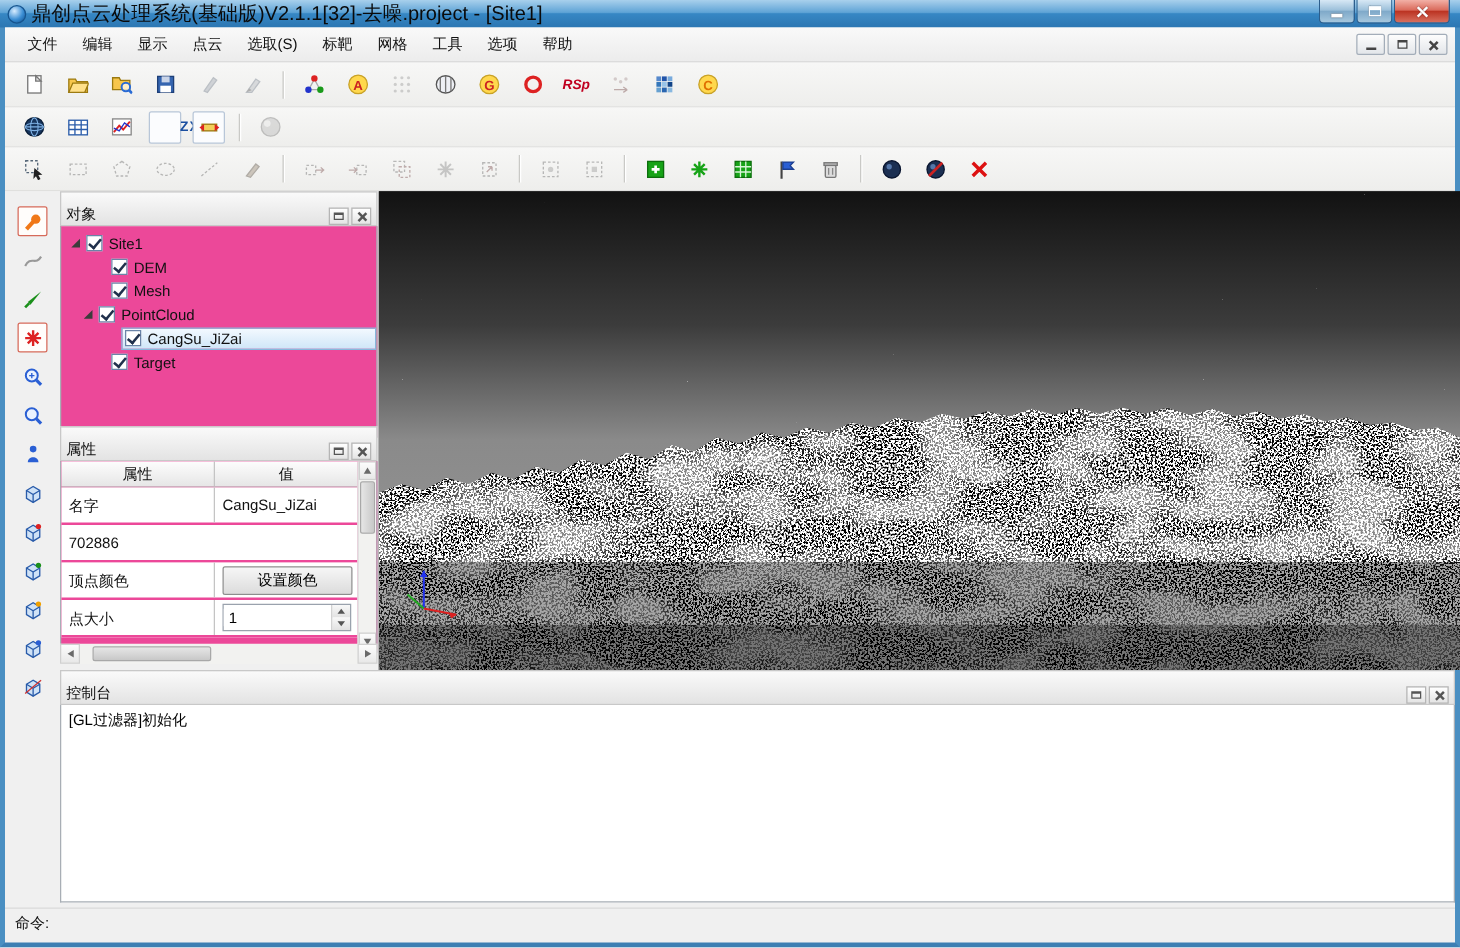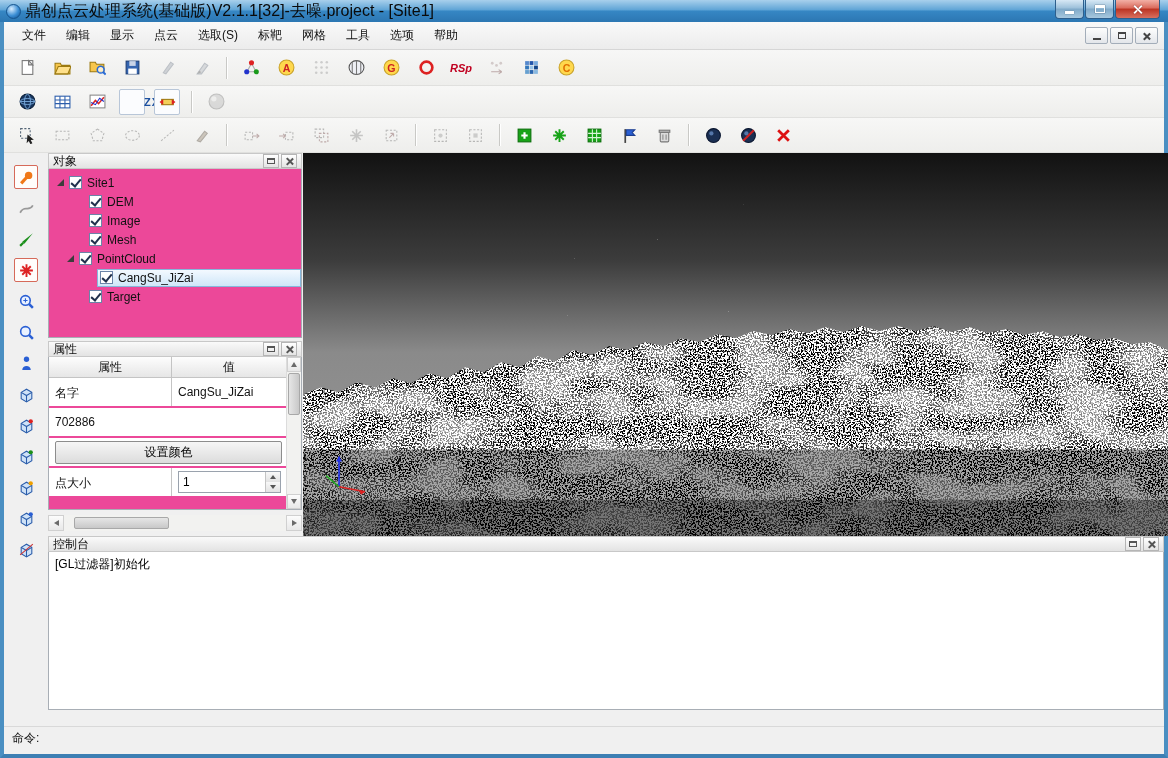--- a/index.html
+++ b/index.html
@@ -56,21 +56,21 @@
   .txt-icon.blue { color:#1b4fa0; font-style:normal; letter-spacing:1px;margin-left:40px; }
 
   
   .leftstrip { position:absolute; top:153px; left:0; width:44px; height:597px; background:#f0f0f0;
       display:flex; flex-direction:column; align-items:center; padding-top:12px; gap:7px; }
   .ltool { width:24px; height:24px; display:flex; align-items:center; justify-content:center; }
   .lact { border:1px solid #d66a5a; background:#fffdfb; border-radius:2px; }
 
   
   .dockpanel { position:absolute; background:#f0f0f0; }
-  .dockhead { height:16px; display:flex; align-items:center; padding:0 4px;
+  .dockhead { height:28px; display:flex; align-items:flex-end; padding:0 4px;
       background:linear-gradient(#fafafa,#e3e3e3); border:1px solid #c8c8c8; }
   .dockhead .dtitle { flex:1; font-size:12px; }
   .hbtn { width:16px; height:14px; margin-left:2px; border:1px solid #b5b5b5;
       background:linear-gradient(#ffffff,#e4e4e4); display:flex; align-items:center; justify-content:center; }
   .gl-float { width:8px; height:6px; border:1px solid #555; border-top:2px solid #555; }
   .gl-xs { position:relative; width:7px; height:7px; }
   .gl-xs::before,.gl-xs::after { content:""; position:absolute; left:3px; top:-1px; width:1.5px; height:9px; background:#555; }
   .gl-xs::before { transform:rotate(45deg);} .gl-xs::after { transform:rotate(-45deg);}
   .dockbody { background:#ec4899; border:1px solid #a8aeb5; border-top:none; overflow:hidden; position:relative; }
 
@@ -573,28 +573,20 @@
             <span class="checkbox"></span>
             <span class="tlabel">Site1</span>
           </span>
       </div>
       <div class="trow">
         <span class="sp1"></span>
           <span class="noexp"></span>
         <span class="cbwrap">
             <span class="checkbox"></span>
             <span class="tlabel">DEM</span>
-          </span>
-      </div>
-      <div class="trow">
-        <span class="sp1"></span>
-          <span class="noexp"></span>
-        <span class="cbwrap">
-            <span class="checkbox"></span>
-            <span class="tlabel">Image</span>
           </span>
       </div>
       <div class="trow">
         <span class="sp1"></span>
           <span class="noexp"></span>
         <span class="cbwrap">
             <span class="checkbox"></span>
             <span class="tlabel">Mesh</span>
           </span>
       </div>
@@ -644,20 +636,21 @@
           <div class="pc2">值</div>
         </div>
         <div class="prow">
           <div class="pc1">名字</div>
           <div class="pval">CangSu_JiZai</div>
         </div>
         <div class="prow">
           <div class="pval">702886</div>
         </div>
         <div class="prow">
+          <div class="pc1">顶点颜色</div>
           <div class="pval">
               <button class="setcolor-btn">设置颜色</button>
             </div>
         </div>
         <div class="prow">
           <div class="pc1">点大小</div>
           <div class="pval">
             <span class="spinfield">
               <input value="1" style="">
               <span class="spinbtns">

